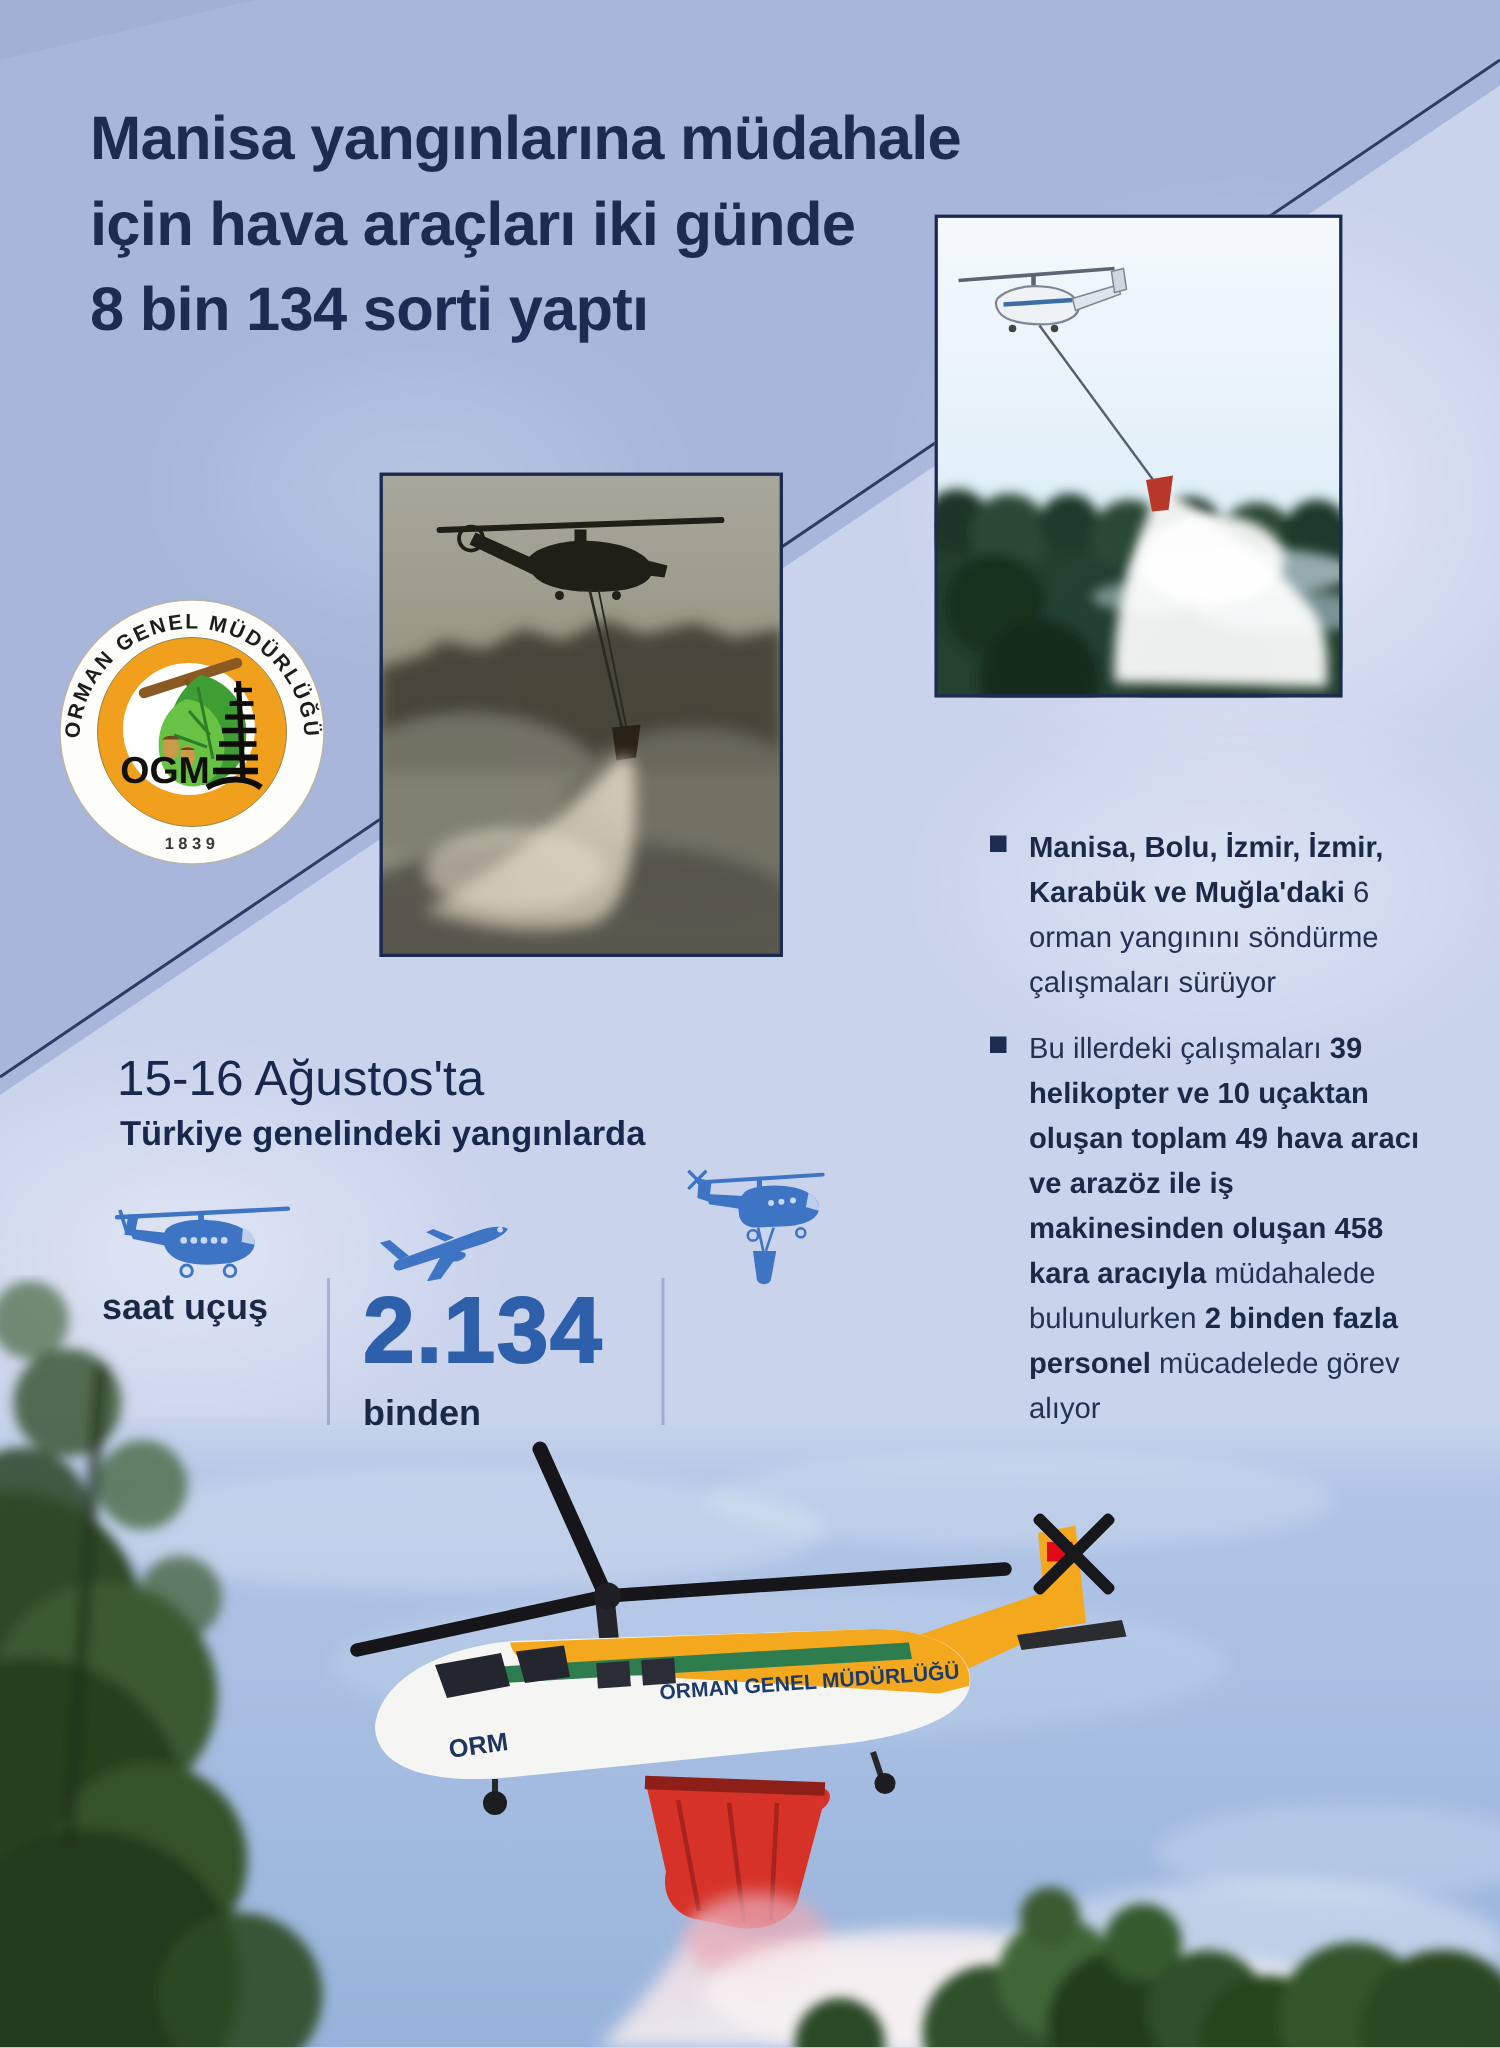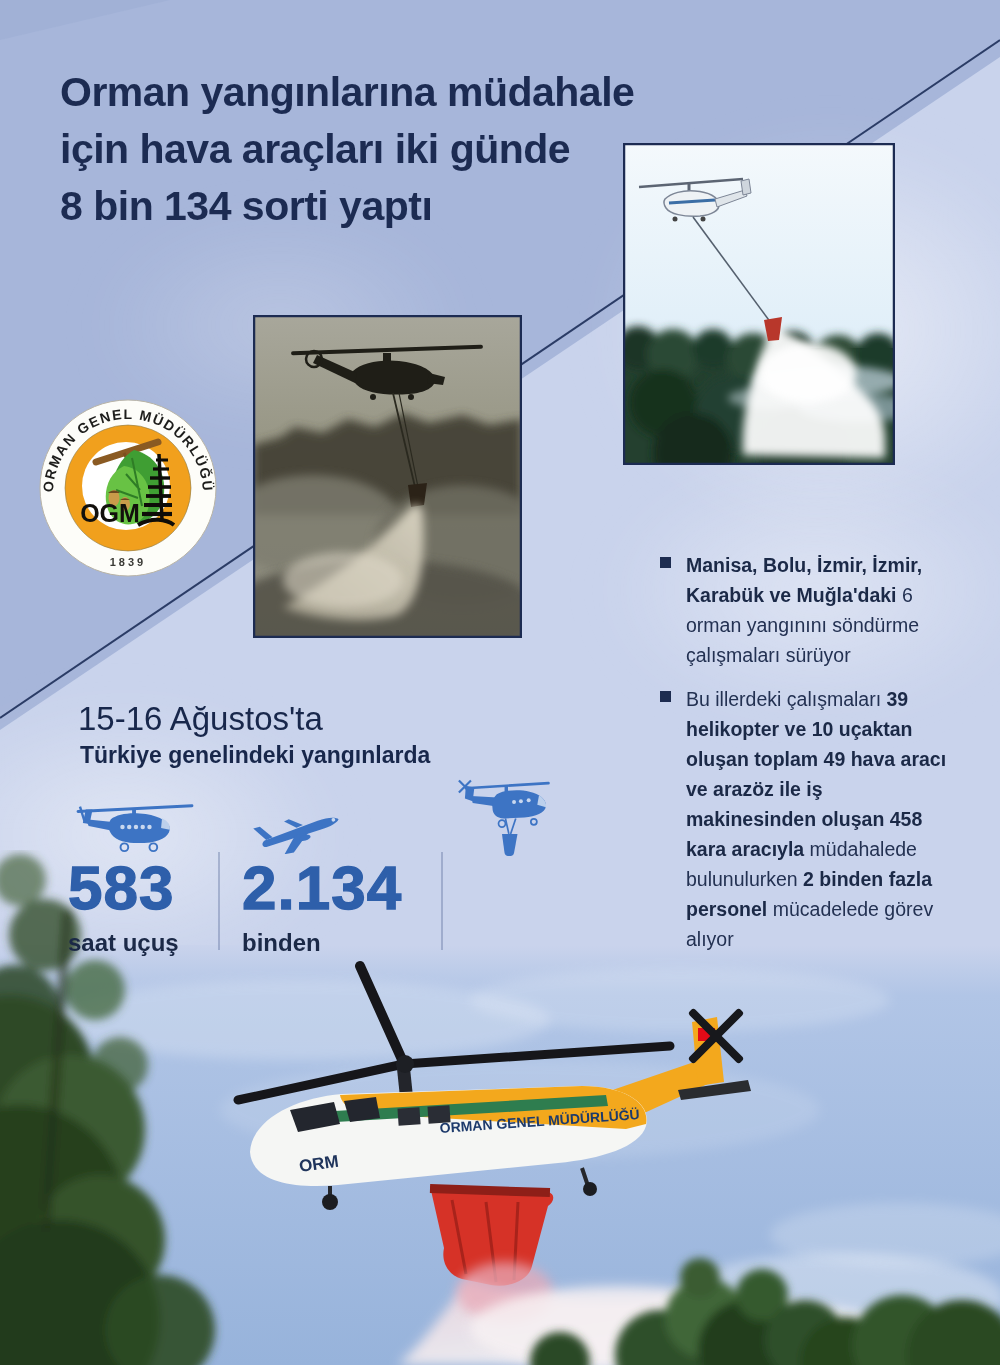--- a/index.html
+++ b/index.html
@@ -167,21 +167,21 @@
       <circle cx="748" cy="500" r="50" fill="#223d1f"></circle>
       <circle cx="762" cy="445" r="26" fill="#355a2d"></circle>
       <circle cx="805" cy="490" r="40" fill="#2f4f2c"></circle>
       <circle cx="845" cy="512" r="45" fill="#27451f"></circle>
       <circle cx="902" cy="495" r="50" fill="#33552c"></circle>
       <circle cx="962" cy="505" r="55" fill="#2a4a23"></circle>
     </g>
   </svg>
 
   <div class="layer title" style="position:absolute">
-    <div>Orman yangınlarına müdahale</div>
+    <div>Manisa yangınlarına müdahale</div>
     <div>için hava araçları iki günde</div>
     <div>8 bin 134 sorti yaptı</div>
   </div>
 
   <svg class="layer logo" style="position:absolute" width="180" height="180" viewBox="0 0 180 180">
     <circle cx="90" cy="90" r="88" fill="#fdfdf9" stroke="#b9b4a6" stroke-width="1"></circle>
     <defs>
         <path id="ringPath" d="M 15,96 A 75,75 0 1 1 165,96"></path>
       </defs>
     <text font-size="14" font-weight="bold" fill="#1d1d1b" letter-spacing="1.5">
@@ -360,21 +360,20 @@
       <path d="M58,64 L76,64 L72,86 C71,91 62,91 61,86 Z" stroke="none"></path>
     </g>
     <g fill="#c9d8ef">
         <circle cx="72" cy="27" r="2.3"></circle>
         <circle cx="80" cy="26" r="2.3"></circle>
         <circle cx="89" cy="25" r="2.3"></circle>
       </g>
   </svg>
 
   <div class="stat s1">
-    <div class="value">583</div>
     <div class="label">saat uçuş</div>
   </div>
   <div class="divider d1"></div>
   <div class="stat s2">
     <div class="value">2.134</div>
     <div class="label">binden</div>
   </div>
   <div class="divider d2"></div>
 
   <div class="layer bullets" style="position:absolute">

